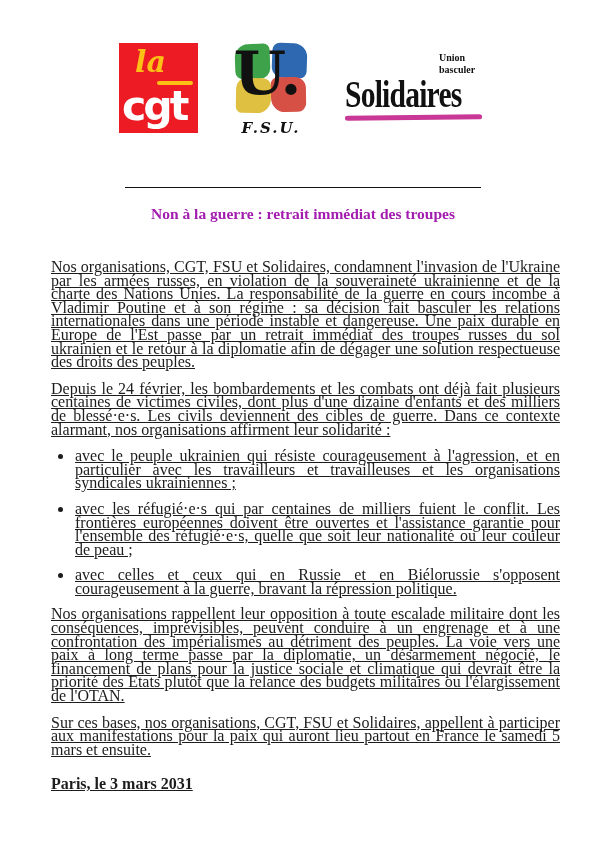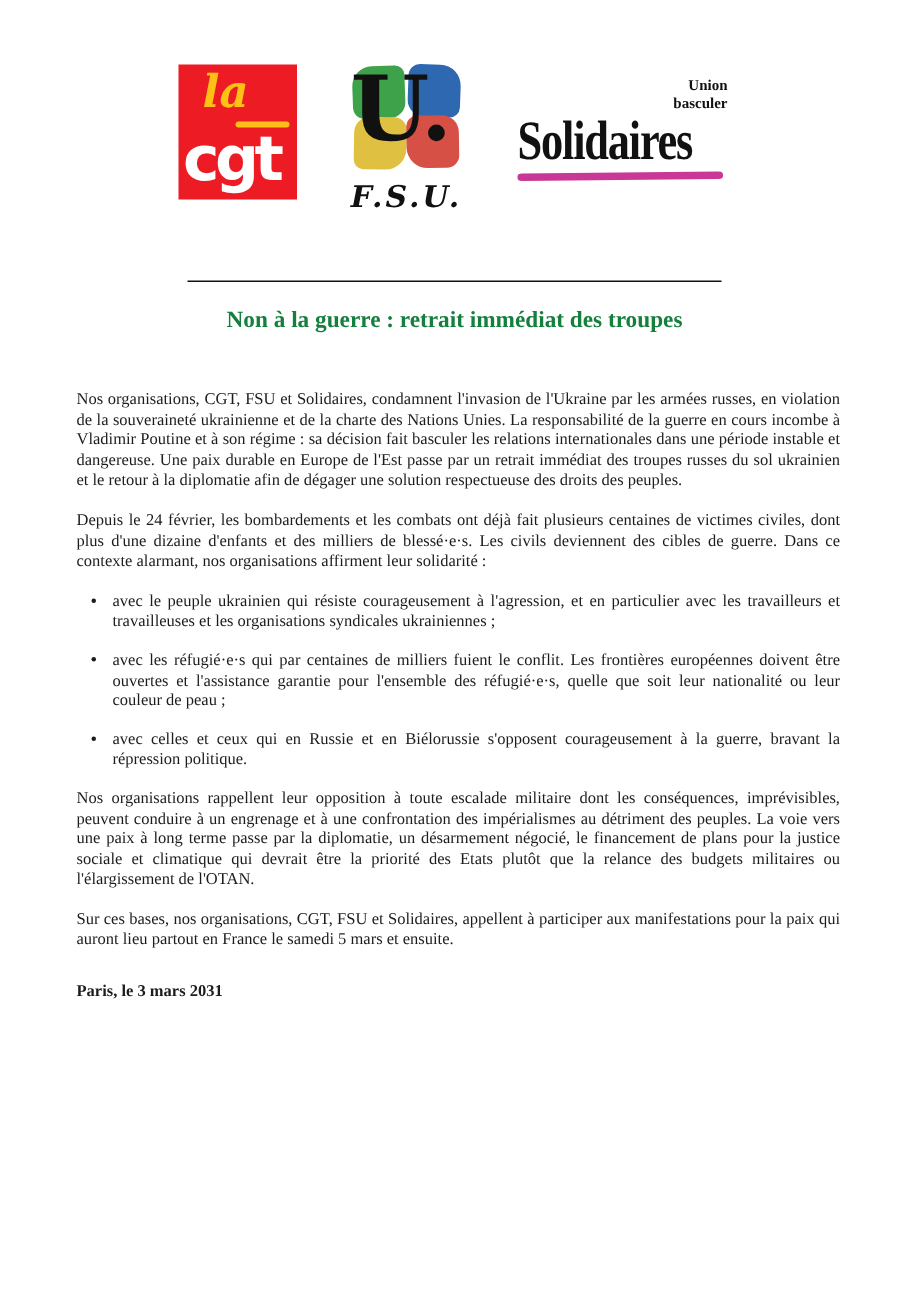--- a/index.html
+++ b/index.html
@@ -54,29 +54,29 @@
     position: absolute; left: 50%; top: -3px;
     transform: translateX(-55%);
     font-family: "DejaVu Serif", serif;
     font-weight: bold; font-size: 60px; line-height: 1.1;
     color: var(--fsu-black);
   }
   .fsu-label {
     margin-top: 6px; text-align: center;
     font-family: "DejaVu Serif", serif;
     font-weight: bold; font-style: italic;
-    font-size: 20px; letter-spacing: 2px;
+    font-size: 15px; letter-spacing: 2px;
     color: var(--fsu-black);
   }
 
   .sol-logo { position: absolute; left: 345px; top: 9px; width: 140px; }
   .sol-union {
     margin-left: 94px;
     font-weight: bold; font-size: 10px; line-height: 1.15;
-    color: var(--fsu-black); white-space: nowrap; text-align: right;
+    color: var(--fsu-black); white-space: nowrap;
   }
   .sol-name {
     margin-top: 1px;
     font-weight: bold; font-size: 37px; line-height: 1.0;
     letter-spacing: -1px;
     transform: scaleX(0.80); transform-origin: left center;
     color: var(--fsu-black); white-space: nowrap;
   }
   .sol-underline {
     width: 137px; height: 5px; margin-top: 2px;
@@ -88,28 +88,28 @@
   
   .content { position: absolute; top: 160px; left: 0; width: 606px; }
   .doc-title {
     margin: 0; text-align: center;
     font-size: 17px; font-weight: bold; color: #111;
   }
   .rule {
     width: 356px; margin: 27px auto 0;
     border: 0; border-top: 1.6px solid #111; height: 0;
   }
-  .heading { margin-top: 9px; text-align: center; font-weight: bold; font-size: 15.5px; color: #15803d; }
+  .heading { margin-top: 9px; text-align: center; font-weight: bold; font-size: 15.5px; color: #a21caf; }
   .heading .hline { display: block; line-height: 34px; }
 
   
   .body-text {
     margin: 29px 46px 0 51px;
     text-align: justify;
-    font-size: 11px; line-height: 13.6px;
+    font-size: 16px; line-height: 13.6px; text-decoration: underline;
   }
   .body-text p { margin: 0 0 13px 0; }
   .body-text ul { margin: 0; padding-left: 23px; list-style: disc; }
   .body-text li { margin-bottom: 12px; padding-left: 1px; }
   .dateline { font-weight: bold; margin-top: 21px !important; }
 </style>
 </head>
 <body>
 
 <div class="page">

